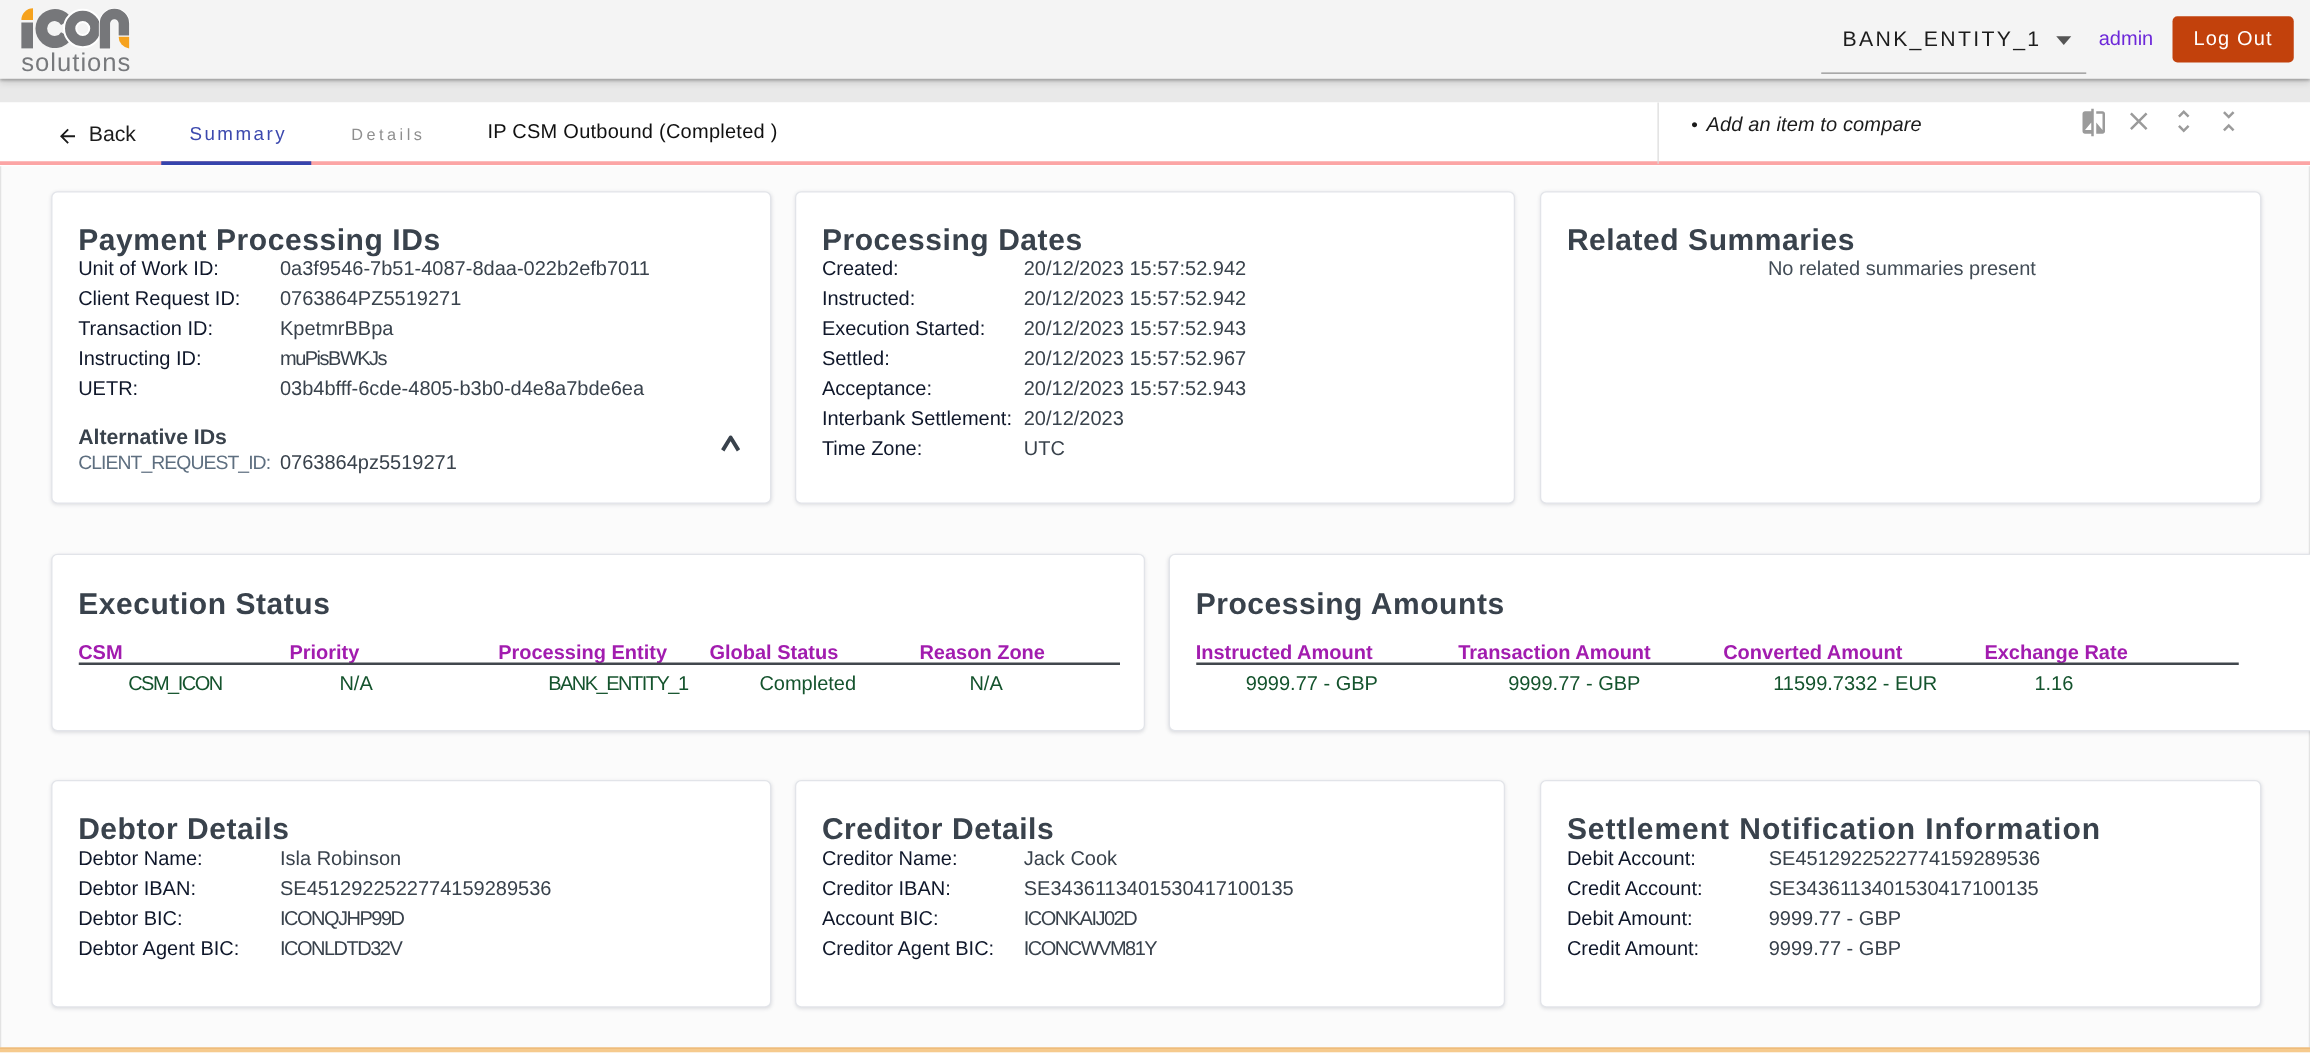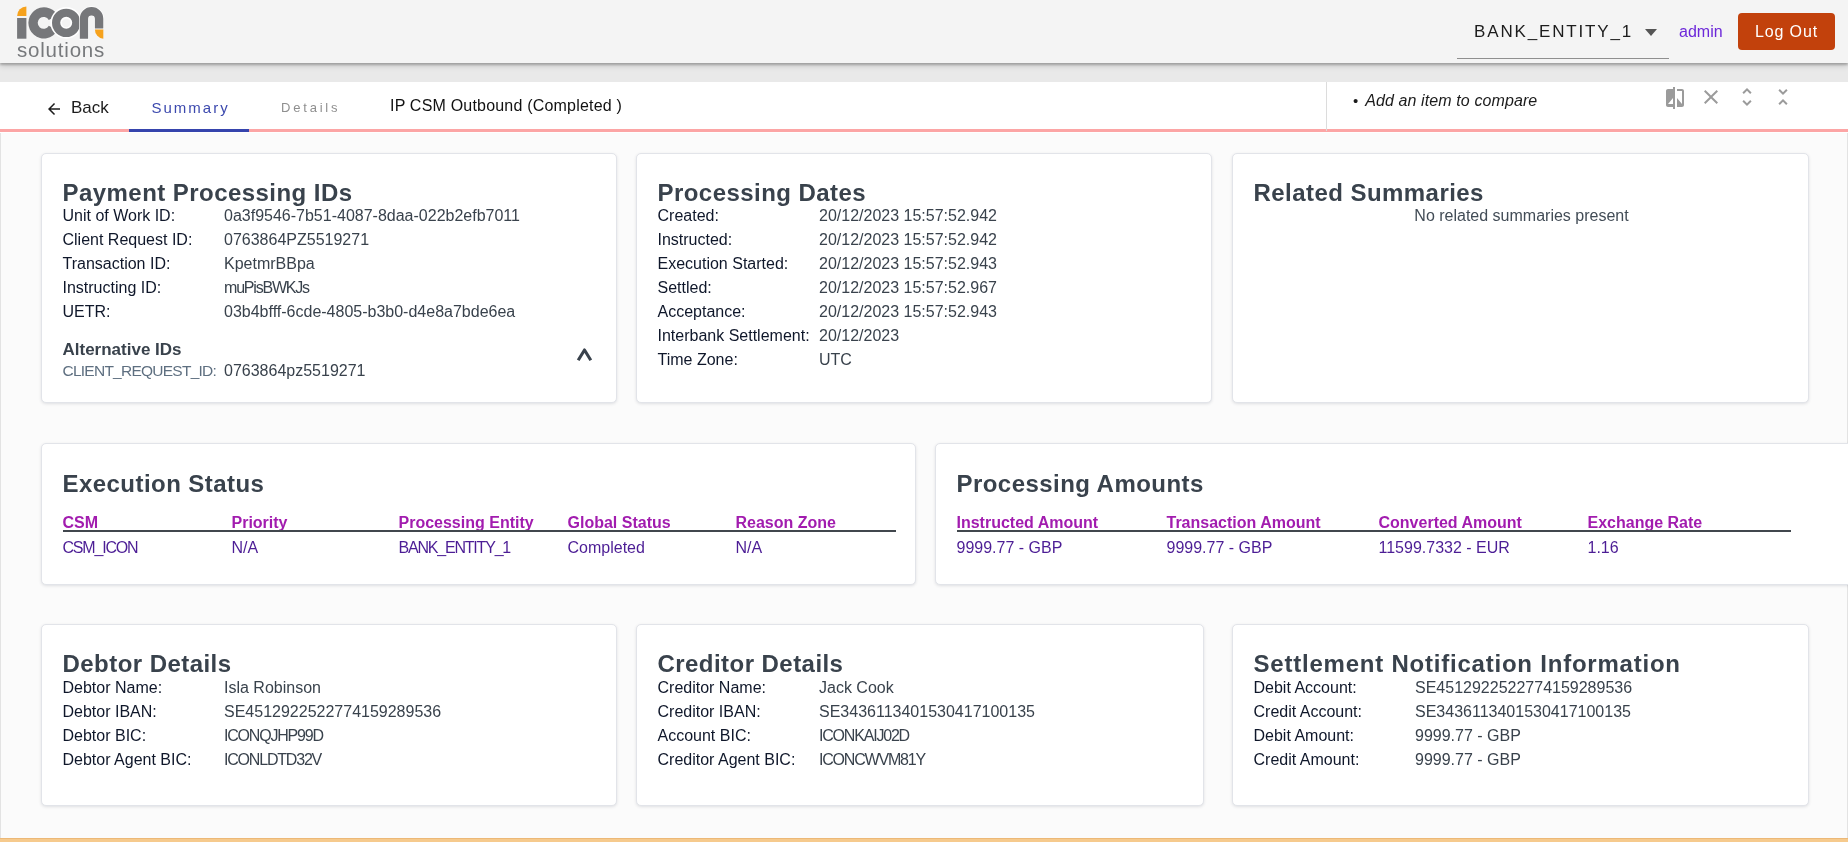--- a/index.html
+++ b/index.html
@@ -44,21 +44,21 @@
     box-shadow:0 1px 3px rgba(60,64,90,.15); }
   .card h3 { position:absolute; left:20.5px; top:16px; font-size:24px; line-height:22px;
     font-weight:bold; color:#39424c; letter-spacing:0.45px;margin-top:12px; }
   .rows { position:absolute; left:20.5px; right:10px; top:49.5px; }
   .row { position:relative; height:24px; }
   .lbl { position:absolute; left:0; font-size:16px; line-height:24px; color:#0f172a;text-align:right; }
   .val { position:absolute; left:161.5px; font-size:16px; line-height:24px; color:#39424c; }
 
   
   .th { position:absolute; top:69px; font-size:16px; line-height:20px; font-weight:bold; color:#a21caf; }
-  .tr { position:absolute; top:92px; font-size:16px; line-height:24px; color:#4c1d95; }
+  .tr { position:absolute; top:92px; font-size:16px; line-height:24px; color:#14532d;margin-left:40px; }
   .rule { position:absolute; top:85.5px; height:2px; background:#41474d; }
   .caps { letter-spacing:-1.2px; }
   .lblsm { position:absolute; left:0; font-size:15.5px; letter-spacing:-0.75px; line-height:24px; color:#5e6f80; }
 </style>
 </head>
 <body>
 
 <div id="content"></div>
 <div id="tanband"></div>
 

